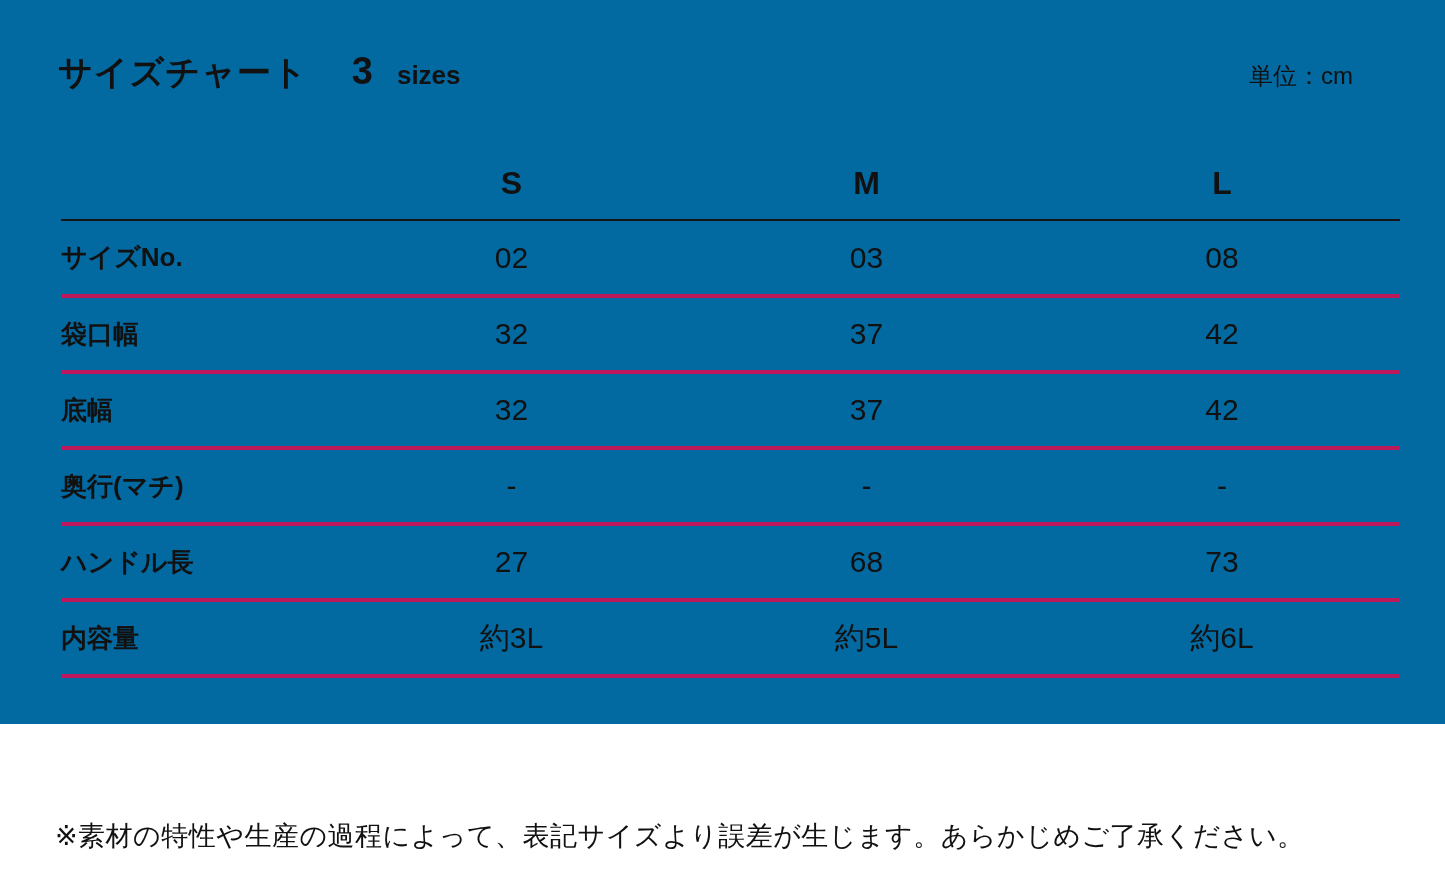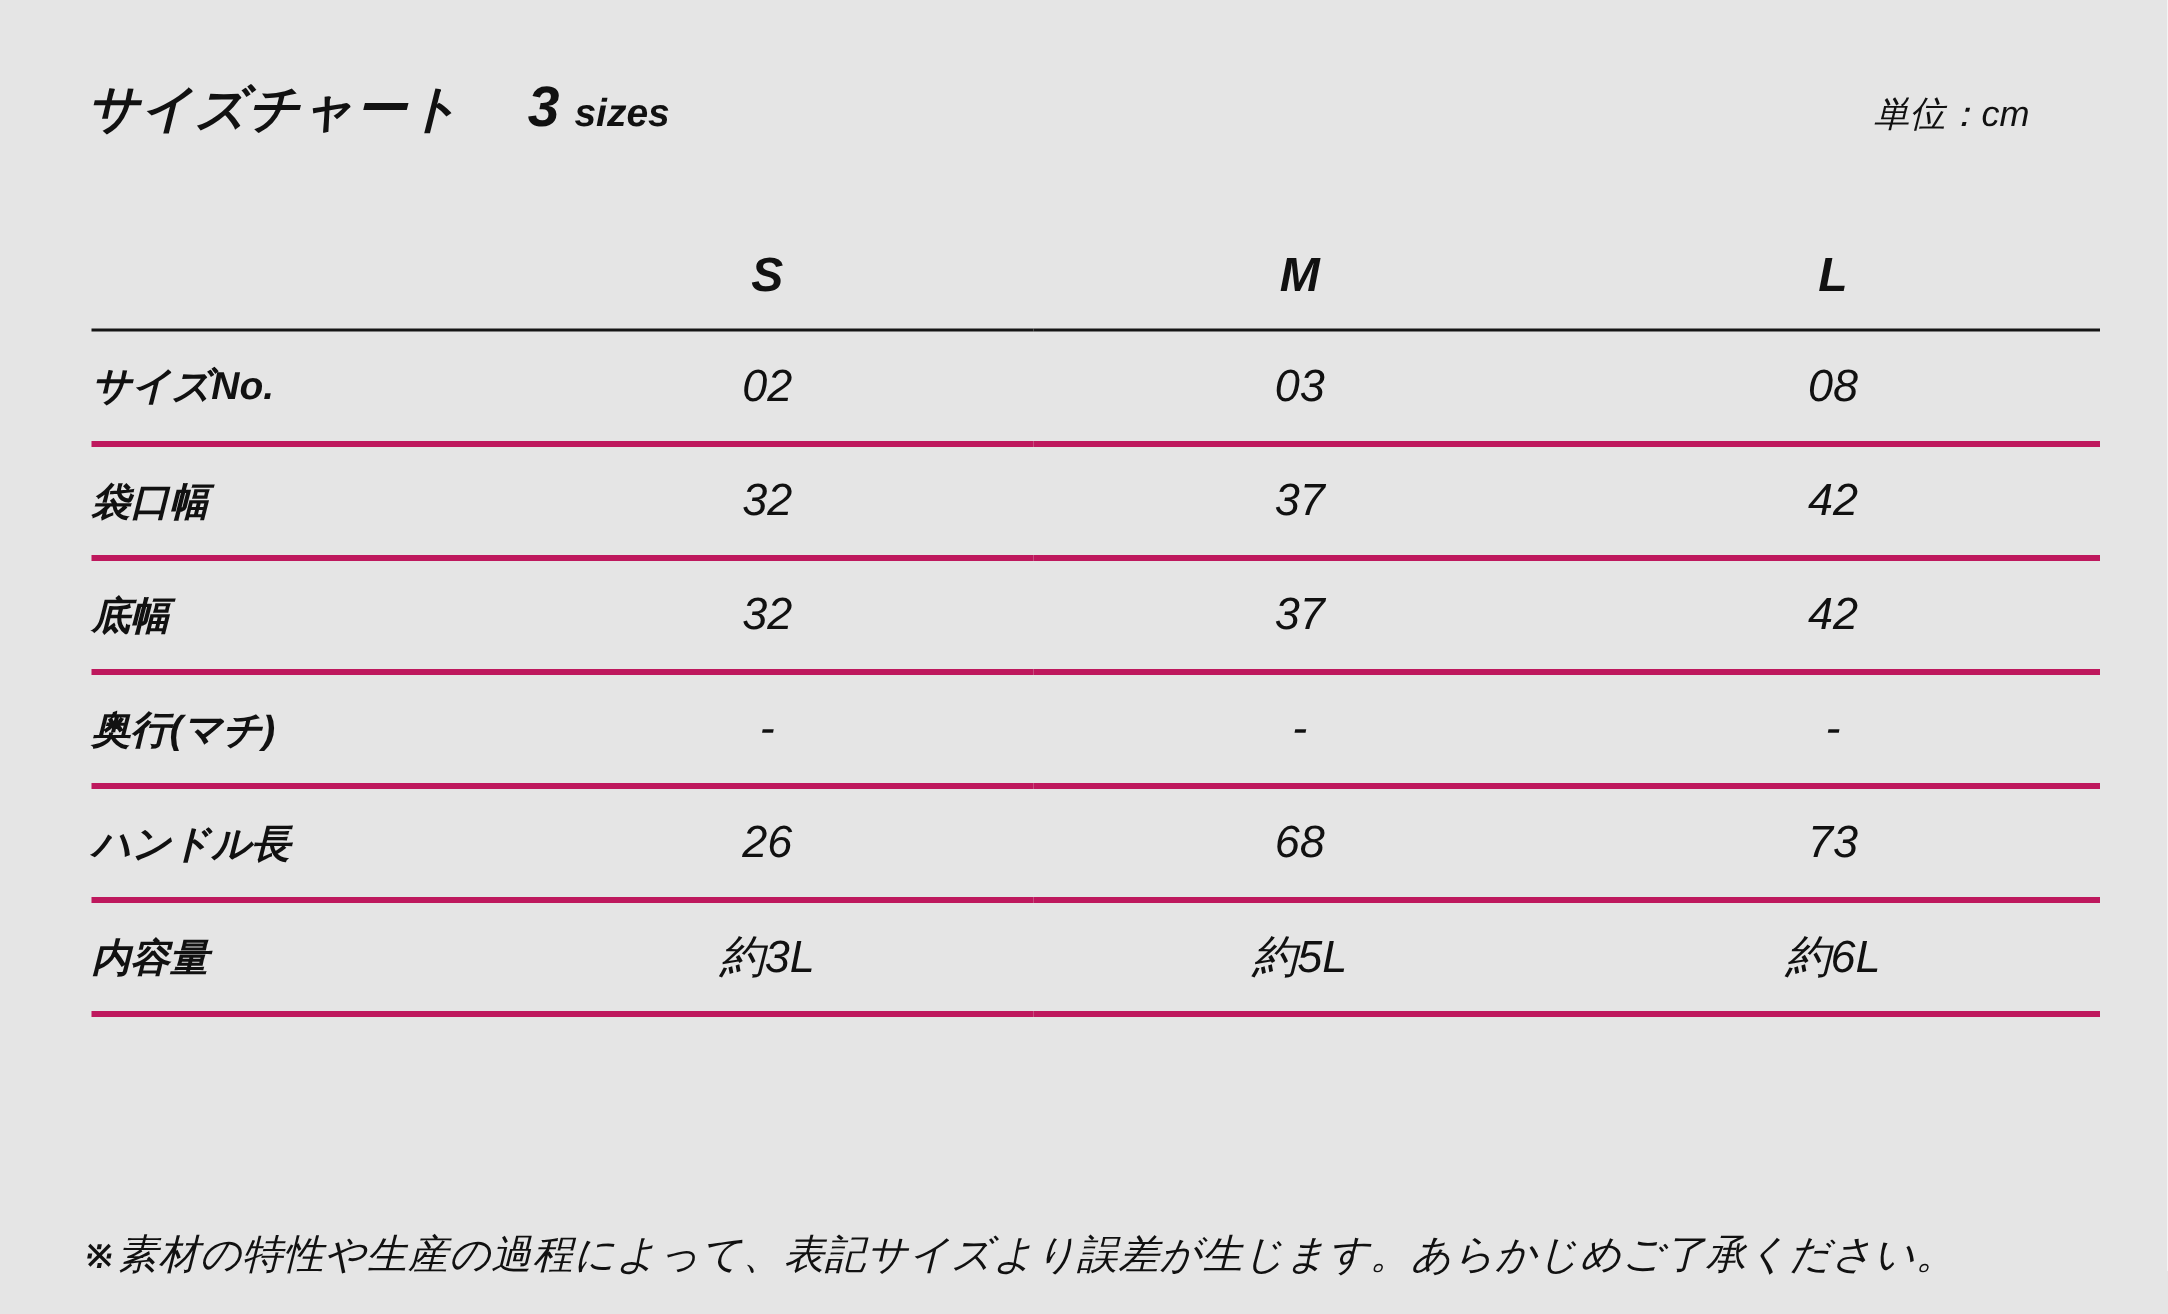--- a/index.html
+++ b/index.html
@@ -3,21 +3,21 @@
 <meta charset="utf-8">
 <style>
   * { margin: 0; padding: 0; box-sizing: border-box; }
   html, body {
     width: 1445px; height: 876px;
     background: #ffffff;
     color: #111111;
     font-family: "Liberation Sans", "DejaVu Sans", sans-serif;
     overflow: hidden;
   }
-  .page { position: relative; width: 1445px; height: 876px; background: #e5e5e5; font-style: italic; }
+  .page { position: relative; width: 1445px; height: 724px; background: #0369a1; }
 
   
   .header {
     position: absolute;
     top: 50px; left: 58px; right: 92px;
     display: flex;
     justify-content: space-between;
     align-items: baseline;
   }
   .title-group { display: flex; align-items: baseline; }
@@ -27,21 +27,21 @@
     letter-spacing: 1px;
   }
   .sizes-count {
     font-size: 38px;
     font-weight: 700;
     margin-left: 44px;
   }
   .sizes-word {
     font-size: 26px;
     font-weight: 700;
-    margin-left: 10px;
+    margin-left: 24px;
   }
   .unit-label {
     font-size: 24px;
     font-weight: 400;
   }
 
   
   table.size-chart {
     position: absolute;
     top: 147px; left: 61px;
@@ -135,21 +135,21 @@
 
       <tr class="body-row">
         <td class="row-label">奥行(マチ)</td>
         <td class="cell-value">-</td>
         <td class="cell-value">-</td>
         <td class="cell-value">-</td>
       </tr>
 
       <tr class="body-row">
         <td class="row-label">ハンドル長</td>
-        <td class="cell-value">26</td>
+        <td class="cell-value">27</td>
         <td class="cell-value">68</td>
         <td class="cell-value">73</td>
       </tr>
 
       <tr class="body-row">
         <td class="row-label">内容量</td>
         <td class="cell-value">約3L</td>
         <td class="cell-value">約5L</td>
         <td class="cell-value">約6L</td>
       </tr>

